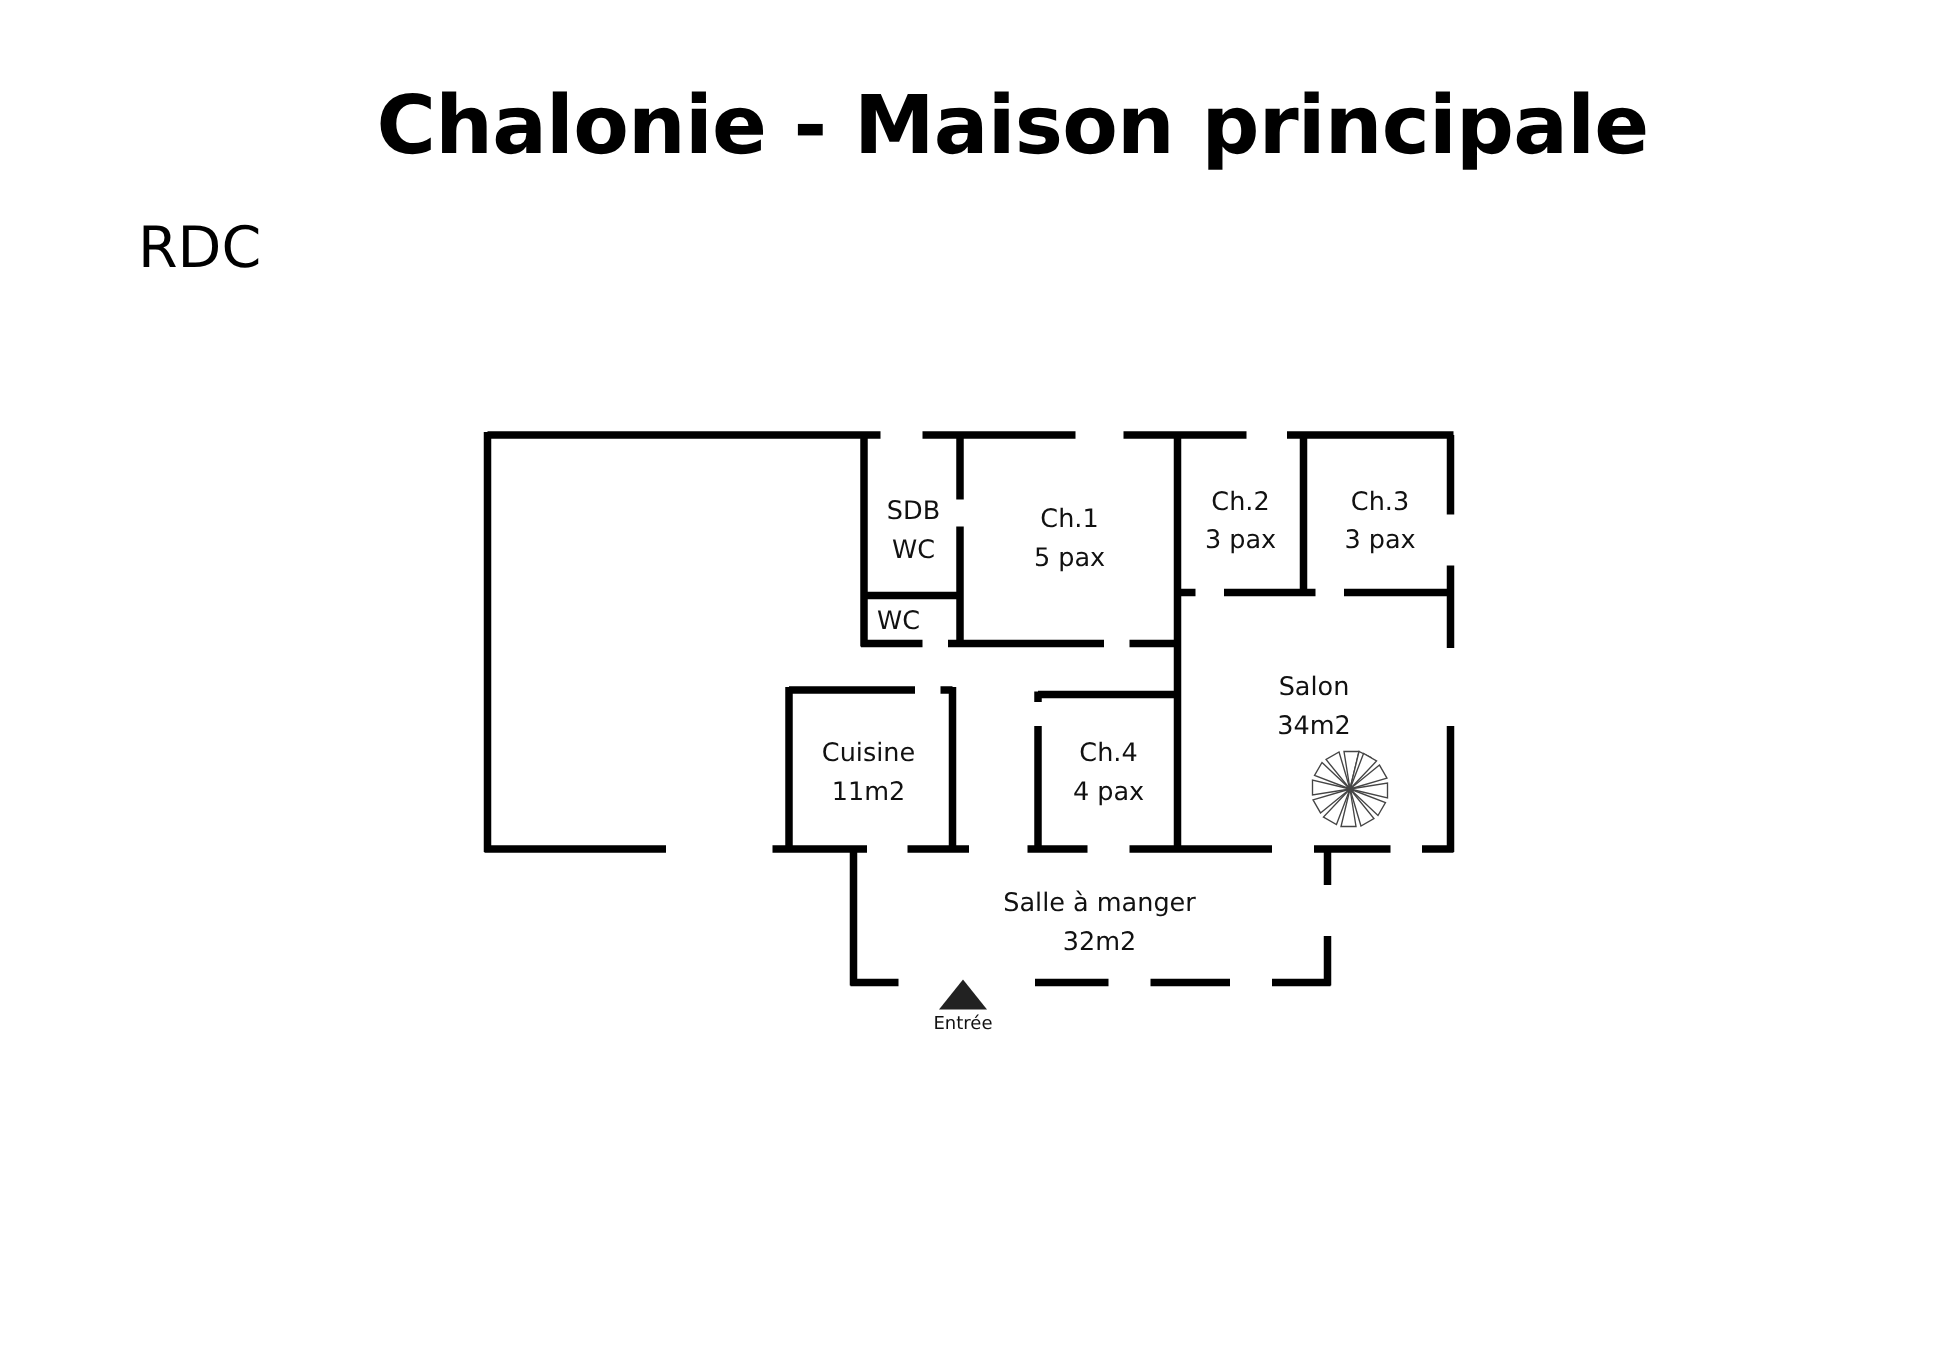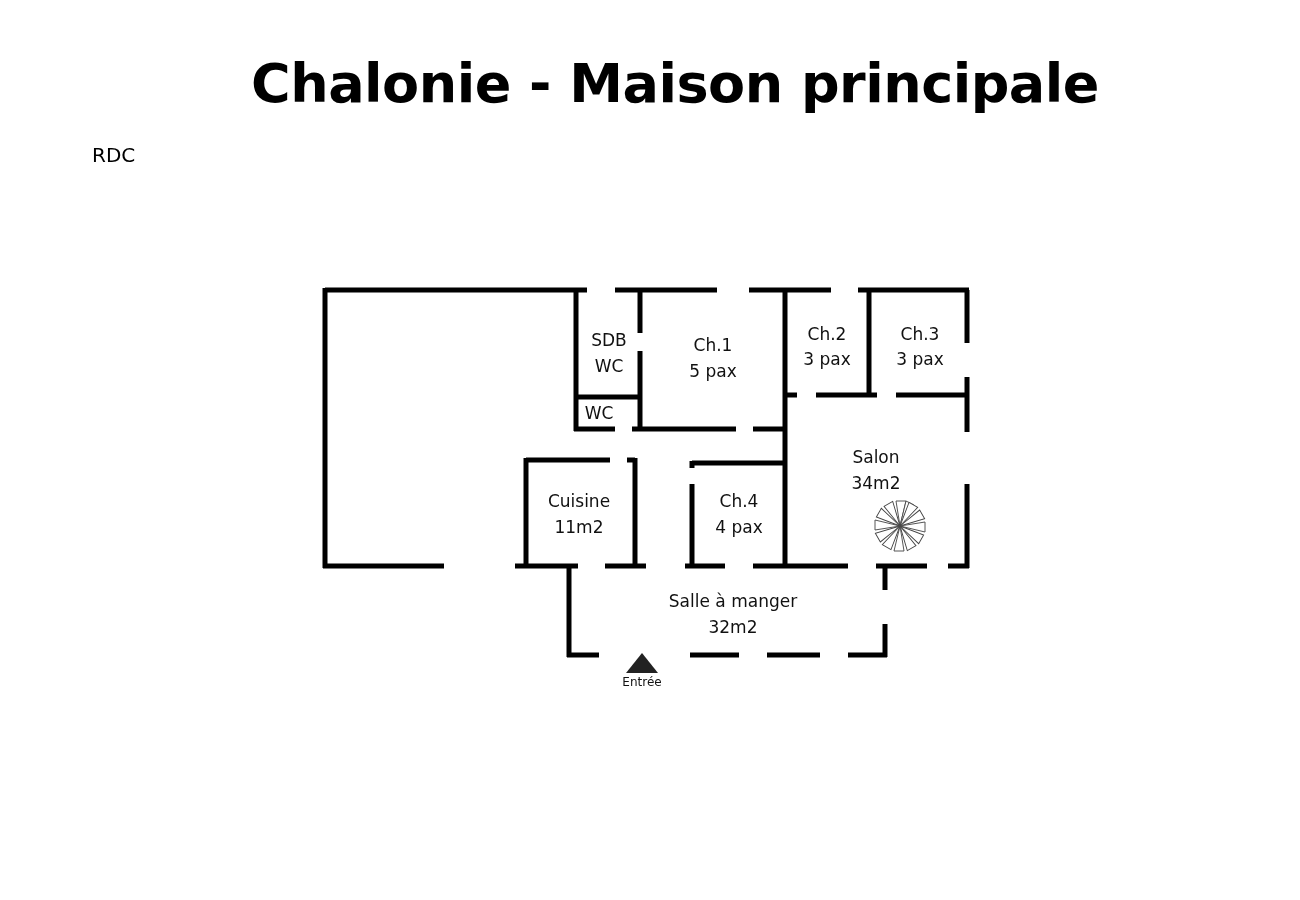--- a/index.html
+++ b/index.html
@@ -1,18 +1,18 @@
 <!DOCTYPE html>
 <html><head>
 <meta charset="utf-8">
 <style>
   html, body { margin:0; padding:0; background:#ffffff; }
   body { width:1300px; height:900px; position:relative; overflow:hidden; font-family:"DejaVu Sans", sans-serif; color:#000; }
   .title { position:absolute; left:0; width:1350px; top:52px; text-align:center; font-family:"DejaVu Sans", sans-serif; font-weight:bold; font-size:54px; letter-spacing:-0.5px; }
-  .level { position:absolute; left:92px; top:143px; font-size:20px; font-family:"DejaVu Sans", sans-serif;text-align:right; }
+  .level { position:absolute; left:92px; top:143px; font-size:38px; font-family:"DejaVu Sans", sans-serif;text-align:right; }
   svg.plan { position:absolute; left:0; top:0; }
   .lbl { font-family:"DejaVu Sans", sans-serif; font-size:17px; fill:#111; text-anchor:middle; }
   .small { font-size:12px; }
 </style>
 </head>
 <body>
 
 <div class="title">Chalonie - Maison principale</div>
 <div class="level">RDC</div>
 

